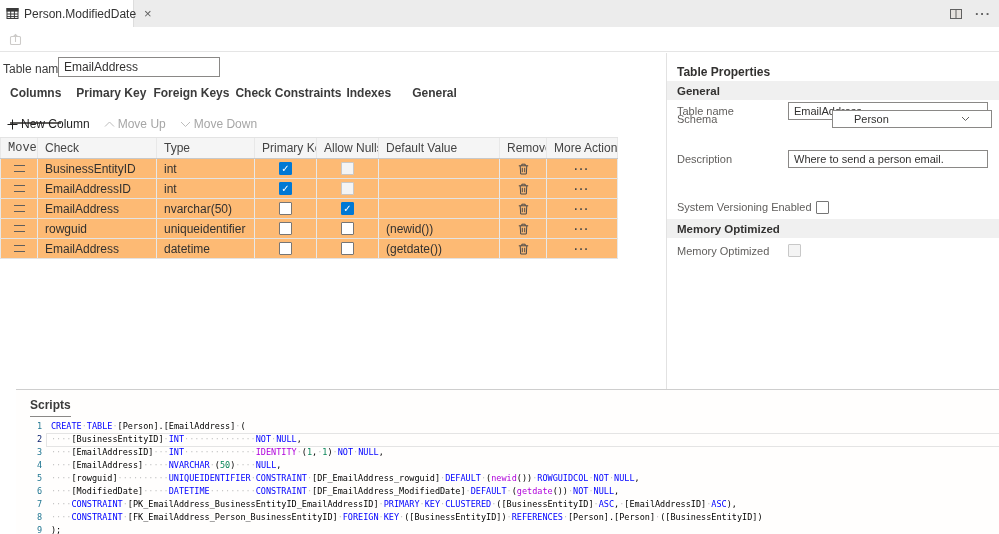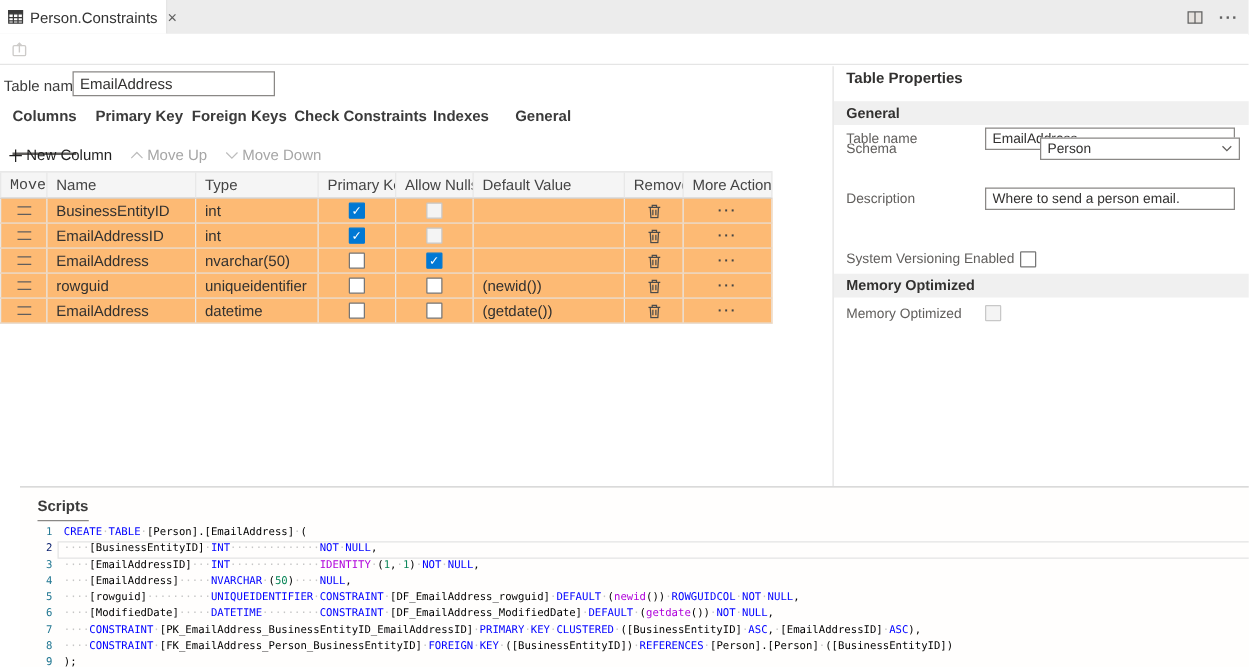--- a/index.html
+++ b/index.html
@@ -50,28 +50,28 @@
   .g-cell.center{justify-content:center;padding:0;}
   .move-handle{display:inline-block;width:11px;height:5px;border-top:1.6px solid #605e5c;border-bottom:1.6px solid #605e5c;cursor:grab;}
   .cb{display:inline-flex;align-items:center;justify-content:center;width:13px;height:13px;box-sizing:border-box;
       border:1px solid #767676;background:#fff;font-size:10px;color:#fff;cursor:pointer;border-radius:1px;}
   .cb.checked{background:#0078d4;border-color:#0078d4;}
   .cb.disabled{background:#f4f4f4;border-color:#c8c8c8;cursor:default;}
   .dots{letter-spacing:1.5px;color:#444;font-weight:bold;font-size:11px;cursor:pointer;}
   .trash-btn{cursor:pointer;display:inline-flex;}
 
   
-  .props-title{position:absolute;left:10px;top:2px;font-size:12px;font-weight:bold;color:#323130;}
+  .props-title{position:absolute;left:10px;top:12px;font-size:12px;font-weight:bold;color:#323130;}
   .sec{position:absolute;left:0;width:333px;height:19px;background:#f0f0f0;display:flex;align-items:center;
        padding-left:10px;box-sizing:border-box;font-size:11.5px;font-weight:bold;color:#323130;}
   .prow{position:absolute;left:10px;width:315px;height:20px;display:flex;align-items:center;}
   .plabel{font-size:11px;color:#605e5c;width:111px;flex:none;}
   .pinput{width:200px;height:18px;box-sizing:border-box;border:1px solid #8a8886;font-size:11px;padding:0 5px;
           color:#323130;font-family:"Liberation Sans",sans-serif;background:#fff;}
-  .pselect{width:200px;height:18px;box-sizing:border-box;border:1px solid #8a8886;font-size:11px;padding:0 5px;
+  .pselect{width:200px;height:18px;box-sizing:border-box;border:1px solid #8a8886;font-size:11px;padding:0 21px;
            display:flex;align-items:center;justify-content:space-between;cursor:pointer;background:#fff;}
   .sv-label{font-size:11px;color:#605e5c;margin-right:4px;}
   .abs-cb{position:absolute;left:111px;top:3px;}
 
   
   .scripts{position:absolute;left:16px;top:389px;width:999px;height:145px;background:#fffefd;border-top:1px solid #cecece;box-sizing:border-box;}
   .scripts-title{position:absolute;left:14px;top:8px;font-size:12px;font-weight:bold;color:#3b3b3b;
                  padding-bottom:4px;border-bottom:1.5px solid #8a8886;}
   .code{position:absolute;left:0;top:30px;width:999px;font-family:"DejaVu Sans Mono",monospace;font-size:8.5px;}
   .code-line{position:relative;height:13px;line-height:13px;white-space:pre;display:flex;}
@@ -100,21 +100,21 @@
             <g stroke="#3a3a3a" fill="none">
               <rect x="1" y="1.5" width="11" height="10"></rect>
               <rect x="1" y="1.5" width="11" height="2.6" fill="#3a3a3a"></rect>
               <line x1="1" y1="7" x2="12" y2="7"></line>
               <line x1="1" y1="9.6" x2="12" y2="9.6"></line>
               <line x1="4.7" y1="4" x2="4.7" y2="11.5"></line>
               <line x1="8.4" y1="4" x2="8.4" y2="11.5"></line>
             </g>
           </svg>
       </span>
-      <span class="tab-label">Person.Constraints</span>
+      <span class="tab-label">Person.ModifiedDate</span>
       <span class="tab-close">×</span>
     </div>
     <div class="tabbar-actions">
       <span style="display:inline-flex;cursor:pointer;">
         <svg width="14" height="14" viewBox="0 0 14 14">
             <g stroke="#616161" fill="#e6e2de">
               <rect x="1.5" y="2.5" width="11" height="9"></rect>
               <line x1="7" y1="2.5" x2="7" y2="11.5"></line>
             </g>
           </svg>
@@ -173,21 +173,21 @@
               <svg width="11" height="7" viewBox="0 0 11 7">
                 <path d="M1 1 5.5 5.5 10 1" stroke="#bdbdbd" fill="none"></path>
               </svg>
             </span>
           <span>Move Down</span>
         </span>
       </div>
       <div class="grid" id="grid">
           <div class="g-row g-head">
             <div class="g-cell" style="width: 38px; font-family: Liberation Mono, monospace;">Move</div>
-            <div class="g-cell" style="width: 119px;">Name</div>
+            <div class="g-cell" style="width: 119px;">Check</div>
             <div class="g-cell" style="width: 98px;">Type</div>
             <div class="g-cell" style="width: 62px;">Primary Key</div>
             <div class="g-cell" style="width: 62px;">Allow Nulls</div>
             <div class="g-cell" style="width: 121px;">Default Value</div>
             <div class="g-cell" style="width: 47px;">Remove</div>
             <div class="g-cell" style="width: 71px;">More Actions</div>
           </div>
           <div class="g-row">
             <div class="g-cell center" style="width:38px">
               <span class="move-handle"></span>

